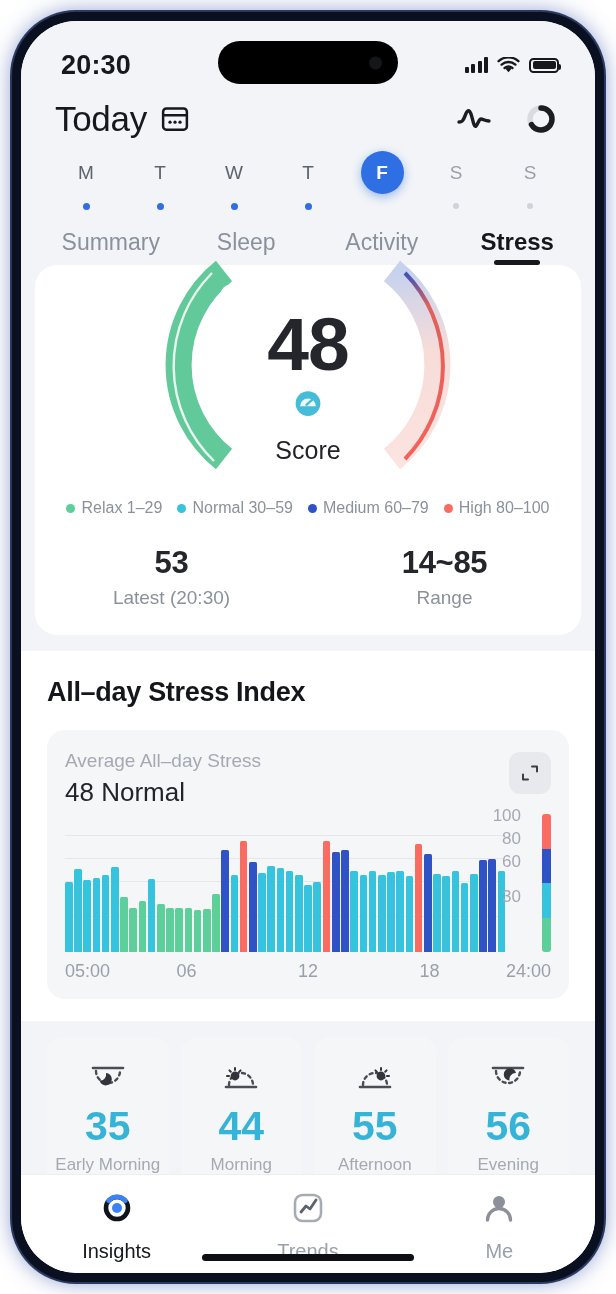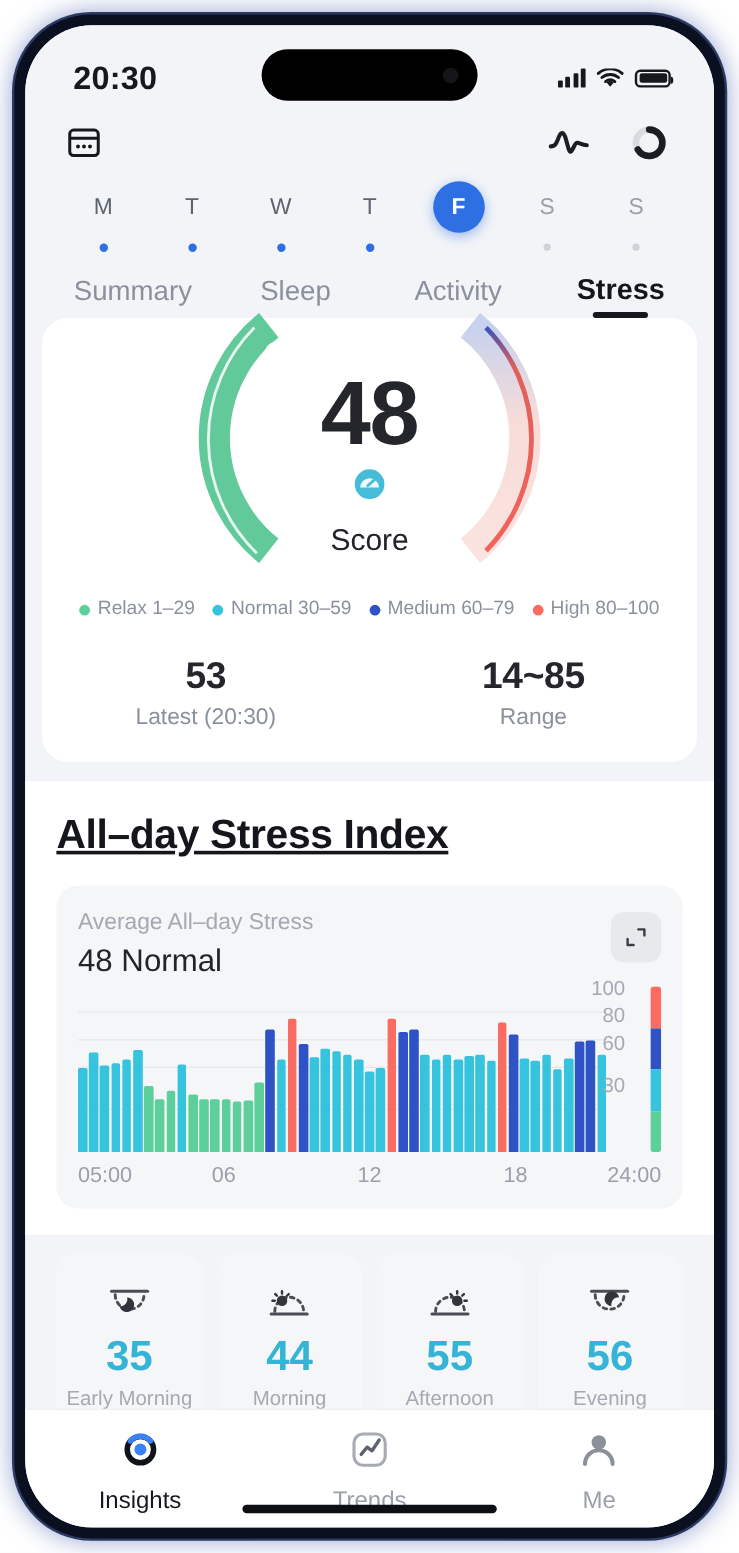--- a/index.html
+++ b/index.html
@@ -134,21 +134,21 @@
   .legend-dot { width:9px;height:9px;border-radius:50%; }
   .legend-text { font-size:16px; color:#8b919c; white-space:nowrap; }
 
   #stats-row { display:flex; margin-top:28px; }
   .stat { flex:1; text-align:center; }
   .stat-value { font-size:31px; font-weight:700; color:#24262c; letter-spacing:-.3px; }
   .stat-label { font-size:19px; color:#8b919c; margin-top:6px; }
 
   
   #allday-section { background:#fff; margin-top:16px; padding:26px 26px 22px 26px; }
-  #allday-title { font-size:34px; font-weight:700; color:#14161b; letter-spacing:-.3px;text-decoration:underline; }
+  #allday-title { font-size:27px; font-weight:700; color:#14161b; letter-spacing:-.3px; }
 
   #chart-card {
     margin-top:22px; background:#f5f6f8; border-radius:18px;
     padding:20px 18px 14px 18px; position:relative;
   }
   #avg-caption { font-size:19px; color:#a4a9b2; }
   #avg-value { font-size:26px; color:#22242a; margin-top:5px; }
   #expand-btn {
     position:absolute; right:18px; top:22px;
     width:42px;height:42px;border-radius:11px;background:#e7e9ec;
@@ -180,21 +180,21 @@
   #x-axis { display:flex; margin-top:9px; padding-right:46px; position:relative; height:24px;}
   .x-tick { position:absolute; font-size:18px; color:#9aa0ab; transform:translateX(-50%); }
 
   
   #period-row { display:flex; gap:12px; margin:16px 26px 0 26px; }
   .period-card {
     flex:1; background:#f5f6f8; border-radius:16px;
     padding:20px 4px 18px 4px; text-align:center;
   }
   .period-icon { height:40px; display:flex; align-items:center; justify-content:center; }
-  .period-value { font-size:35px; font-weight:700; color:#35b4d8; margin-top:6px; }
+  .period-value { font-size:41px; font-weight:700; color:#35b4d8; margin-top:6px; }
   .period-label { font-size:17px; color:#a4a9b2; margin-top:5px; }
 
   
   #bottom-nav {
     position:absolute; bottom:0; left:0; right:0;
     background:#fff; padding:14px 0 10px 0;
     display:flex; border-top:1px solid #eceef1;
   }
   .nav-item {
     flex:1; display:flex; flex-direction:column; align-items:center; gap:13px;
@@ -233,20 +233,21 @@
         <path d="M1.6 4.2a14.8 14.8 0 0119.8 0" stroke="#16181d" stroke-width="2.4" fill="none" stroke-linecap="round"></path>
       </svg>
       <div class="batt">
             <b></b>
           </div>
     </div>
   </div>
 
   <div id="app-header">
     <div id="today-group">
+      <div id="today-title">Today</div>
       <svg width="30" height="30" viewBox="0 0 24 24">
         <rect x="2.5" y="3.5" width="19" height="17" rx="2.6" stroke="#16181d" stroke-width="2" fill="none"></rect>
         <line x1="2.5" y1="9" x2="21.5" y2="9" stroke="#16181d" stroke-width="2"></line>
         <circle cx="8" cy="14.5" r="1.3" fill="#16181d"></circle>
         <circle cx="12" cy="14.5" r="1.3" fill="#16181d"></circle>
         <circle cx="16" cy="14.5" r="1.3" fill="#16181d"></circle>
       </svg>
     </div>
     <div id="header-actions">
       <div class="hdr-icon">

